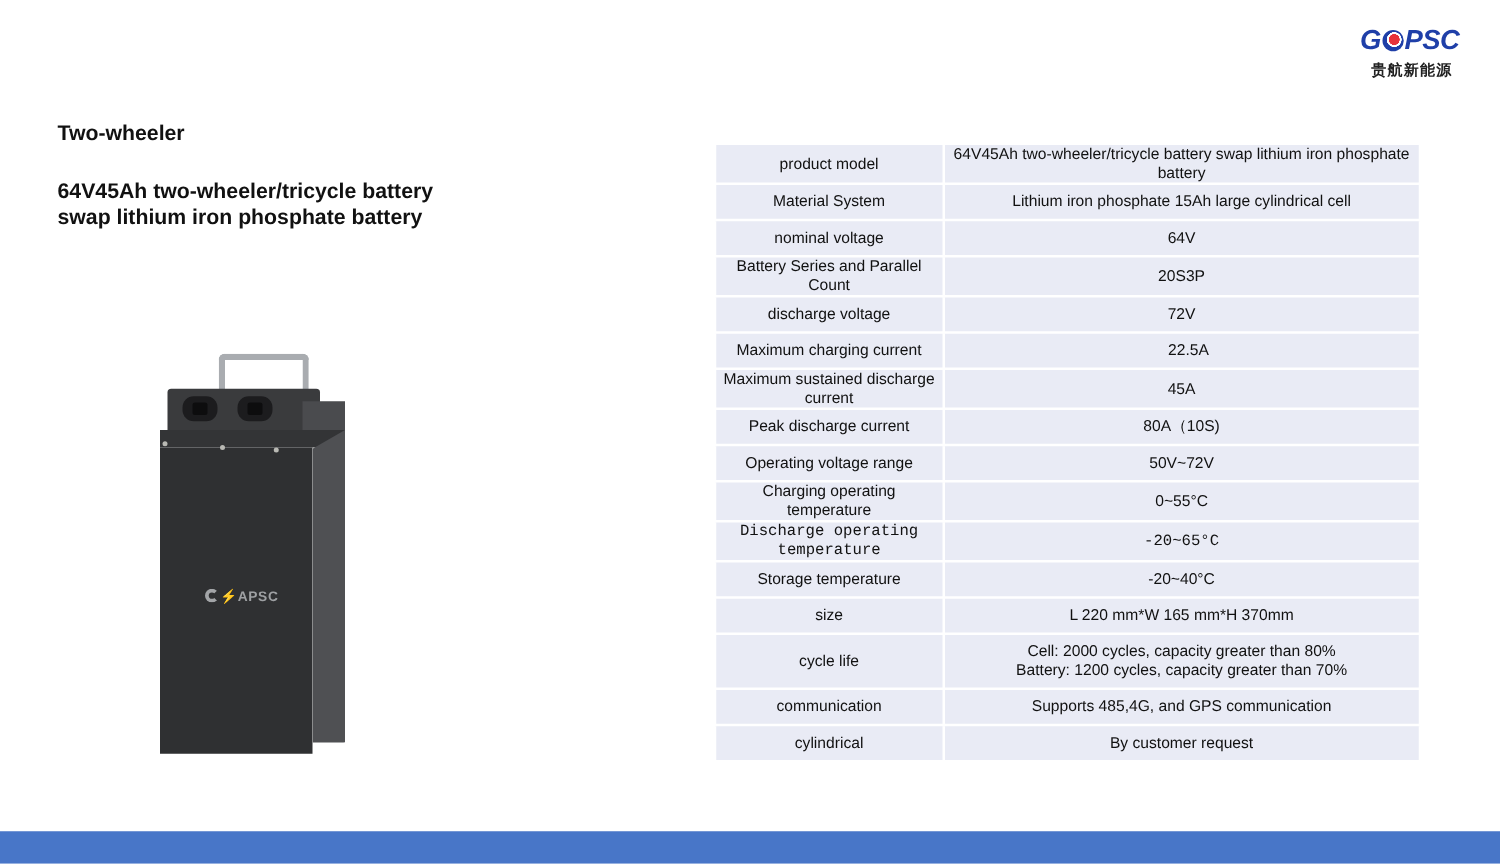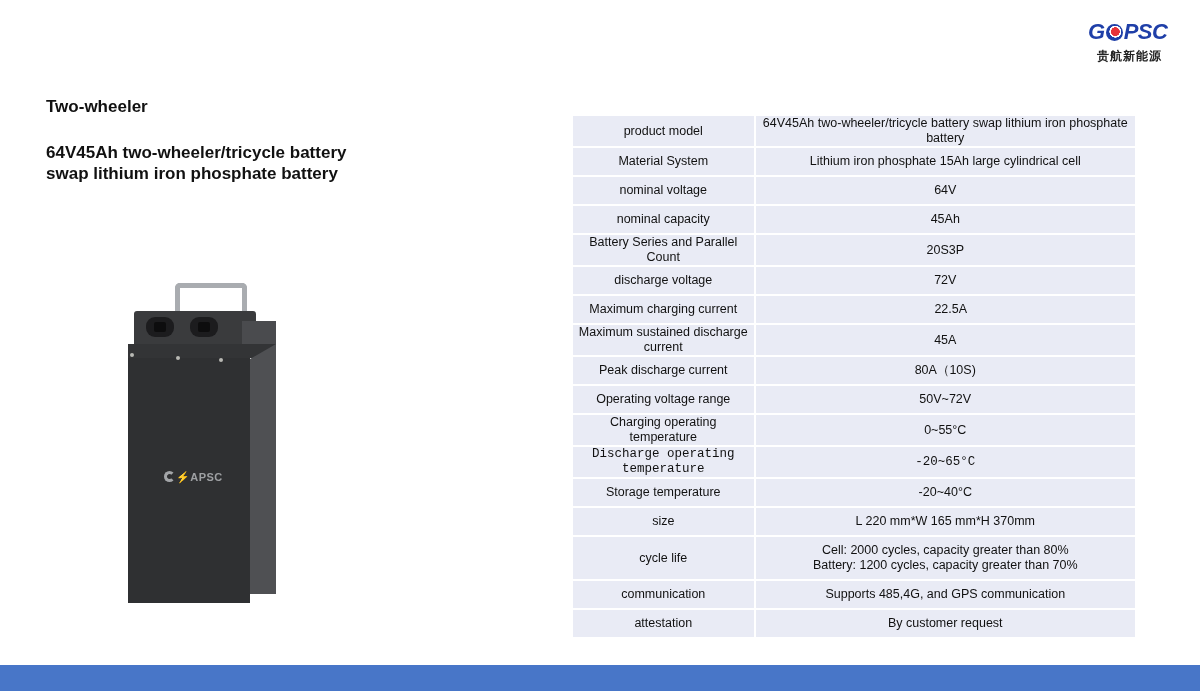--- a/index.html
+++ b/index.html
@@ -76,24 +76,20 @@
         <td class="v" style="white-space: pre-line;">64V45Ah two-wheeler/tricycle battery swap lithium iron phosphate battery</td>
       </tr>
       <tr style="height: 29px;">
         <td class="k">Material System</td>
         <td class="v" style="white-space: pre-line;">Lithium iron phosphate 15Ah large cylindrical cell</td>
       </tr>
       <tr style="height: 29px;">
         <td class="k">nominal voltage</td>
         <td class="v" style="white-space: pre-line;">64V</td>
       </tr>
-      <tr style="height: 29px;">
-        <td class="k">nominal capacity</td>
-        <td class="v" style="white-space: pre-line;">45Ah</td>
-      </tr>
       <tr style="height: 28px;">
         <td class="k">Battery Series and Parallel Count</td>
         <td class="v" style="white-space: pre-line;">20S3P</td>
       </tr>
       <tr style="height: 29px;">
         <td class="k">discharge voltage</td>
         <td class="v" style="white-space: pre-line;">72V</td>
       </tr>
       <tr style="height: 29px;">
         <td class="k">Maximum charging current</td>
@@ -130,19 +126,19 @@
       <tr style="height: 44px;">
         <td class="k">cycle life</td>
         <td class="v" style="white-space: pre-line;">Cell: 2000 cycles, capacity greater than 80%
 Battery: 1200 cycles, capacity greater than 70%</td>
       </tr>
       <tr style="height: 29px;">
         <td class="k">communication</td>
         <td class="v" style="white-space: pre-line;">Supports 485,4G, and GPS communication</td>
       </tr>
       <tr style="height: 29px;">
-        <td class="k">attestation</td>
+        <td class="k">cylindrical</td>
         <td class="v" style="white-space: pre-line;">By customer request</td>
       </tr>
     </tbody>
 </table>
 
 <div class="bottom-bar"></div>
 
 </body></html>

